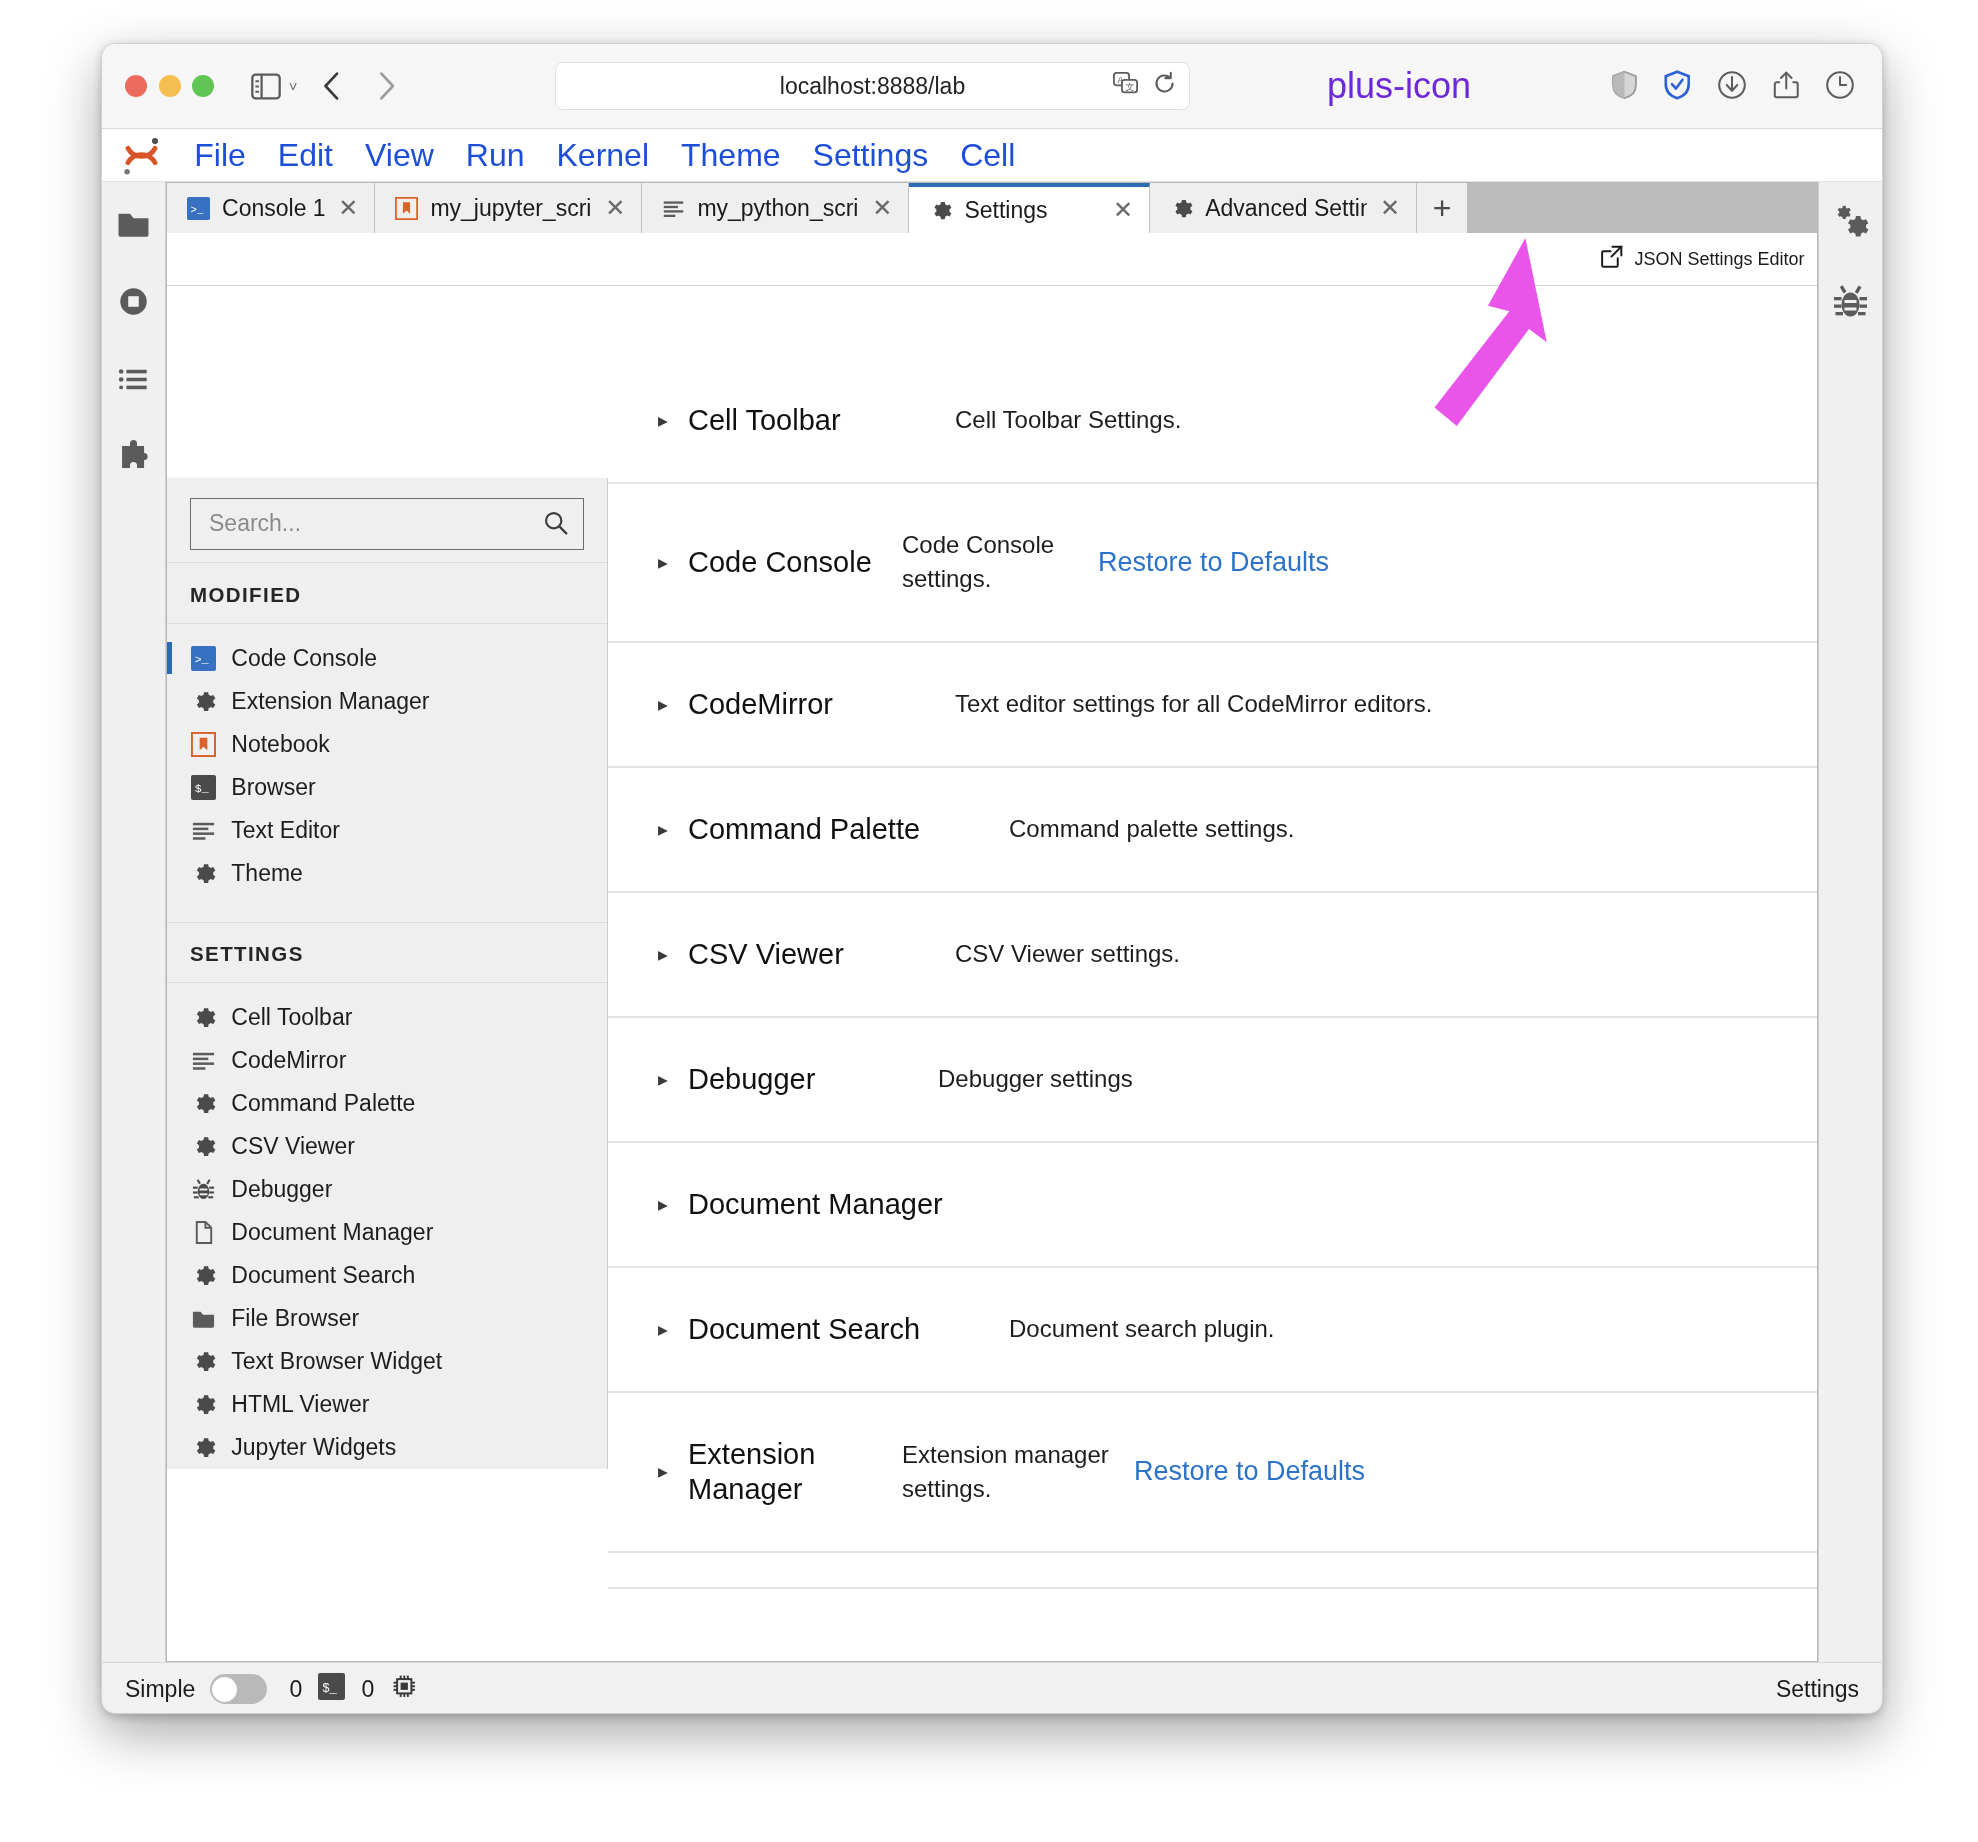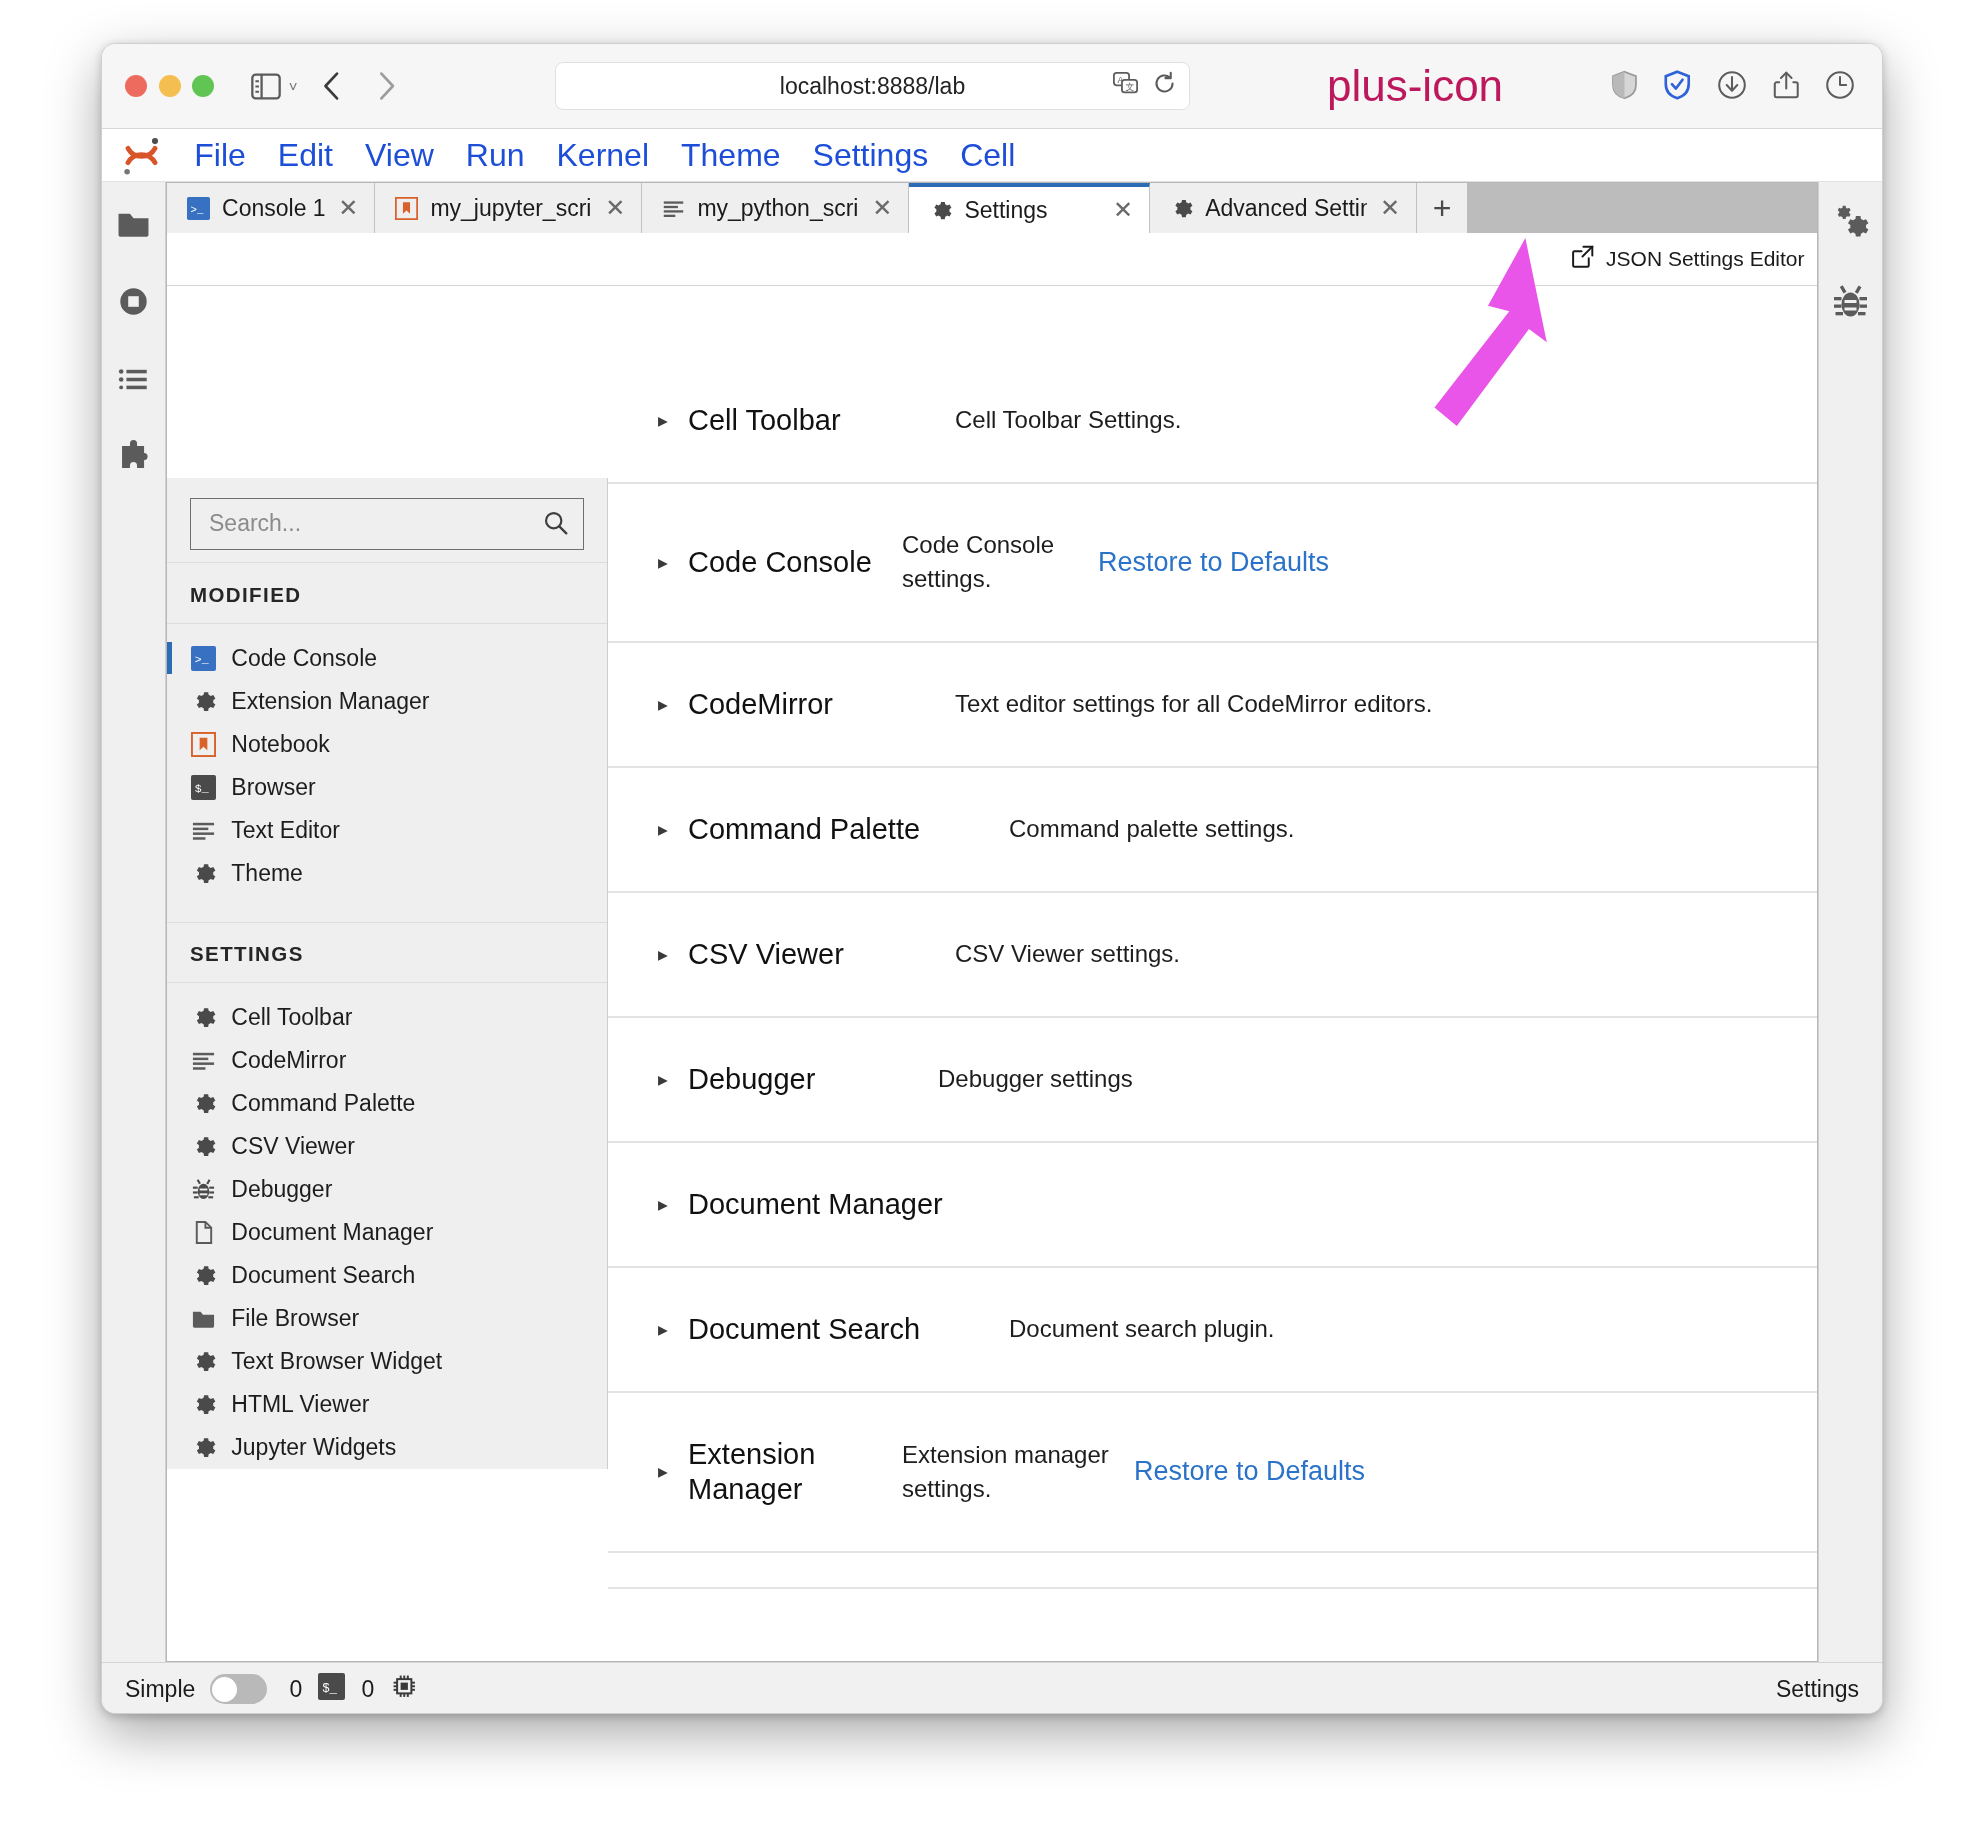--- a/index.html
+++ b/index.html
@@ -42,21 +42,21 @@
   .chev-small { font-size: 15px; color:#6d6d6d; margin-left:3.6px; margin-right: 14.3px;}
 
   #urlbar {
     position:absolute; left: 453px; width: 635px; height: 48px;
     top: 18px;
     background: #ffffff; border: 0.9px solid #e0e0e0; border-radius: 8px;
     display:flex; align-items:center; justify-content:center;
     font-size: 23px; color: #232323;
   }
   #urlbar .url-icons { position:absolute; right: 12.5px; display:flex; gap:12.5px; align-items:center; color:#5c5c5c;}
-  #plus-tab { position:absolute; left: 1225px; top: 27px; font-size: 44px; color:#be185d; font-weight: 300; line-height: 30px;}
+  #plus-tab { position:absolute; left: 1225px; top: 27px; font-size: 36px; color:#6d28d9; font-weight: 300; line-height: 30px;}
   #chrome-right { position:absolute; right: 27px; display:flex; gap: 25px; align-items:center; }
 
   
   #menubar {
     height: 53px; background:#ffffff; border-bottom: 0.9px solid #e2e2e2;
     display:flex; align-items:center; padding-left: 16px;
     position: relative;
   }
   #jp-logo { width: 46px; height: 46px; margin-right: 14.3px; display:flex;align-items:center;justify-content:center;}
   .menu-item { font-size: 32px; color: #1d4ed8; padding: 5.3px 16px; }
@@ -87,21 +87,21 @@
   .jtab .tclose { font-size: 24px; color:#6a6a6a; font-weight:300; }
   .tabicon { width:23px; height:23px; display:flex; align-items:center; justify-content:center; flex:0 0 auto;}
   #addtab { width: 50px; height:50px; display:flex; align-items:center; justify-content:center;
             background:#efefef; font-size:32px; color:#4a4a4a; font-weight:300; }
 
   
   #settings-toolbar {
     height: 53px; background:#fff; border-bottom: 0.9px solid #d5d5d5;
     display:flex; align-items:center; justify-content:flex-end; padding-right: 12.5px;
   }
-  #json-editor-link { display:flex; align-items:center; gap:10.7px; font-size:21px; color:#1a1a1a; }
+  #json-editor-link { display:flex; align-items:center; gap:10.7px; font-size:18px; color:#1a1a1a; }
 
   #panes { flex:1; display:flex; min-height:0;align-items:center; }
 
   
   #plugin-list {
     width: 441px; background:#efefef; border-right:0.9px solid #cdcdcd;
     padding: 0 0 0 0; overflow:hidden; position:relative;
   }
   #searchwrap { padding: 19.6px 23px 12.5px 23px; }
   #searchbox {

